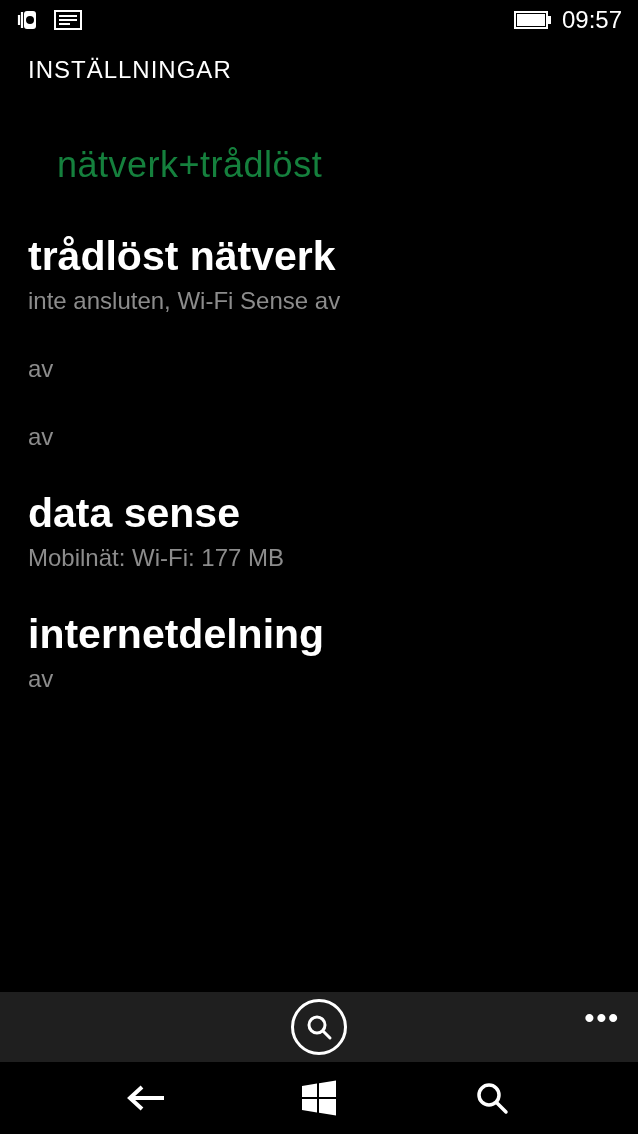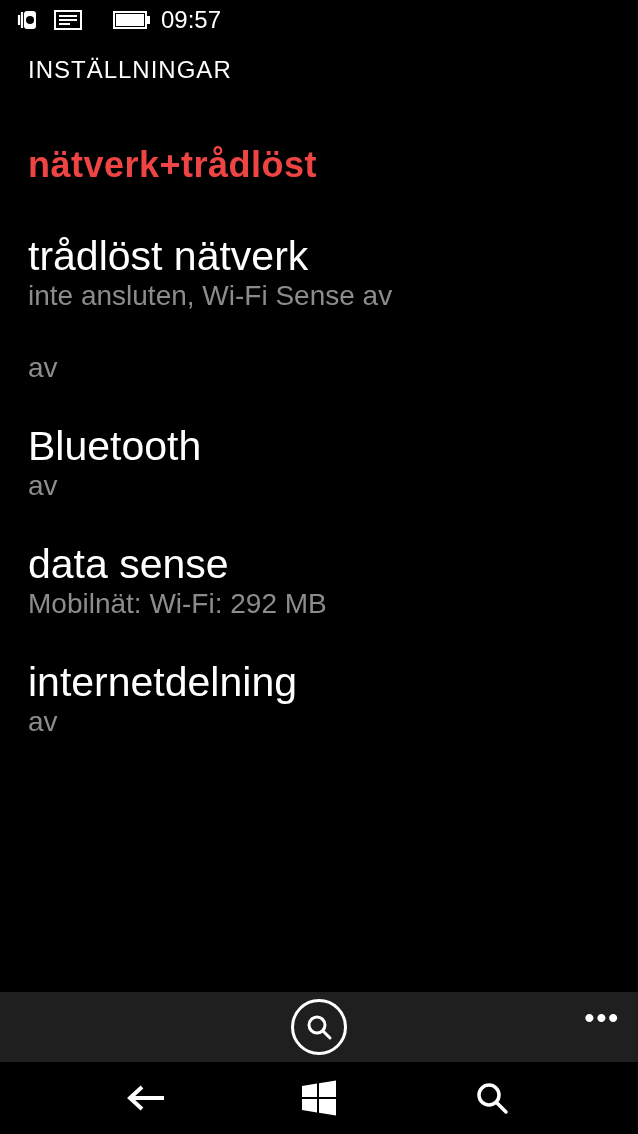--- a/index.html
+++ b/index.html
@@ -15,20 +15,21 @@
       color: #ffffff;
       font-family: "Segoe UI", "Segoe WP", Arial, sans-serif;
       font-weight: 300;
       overflow: hidden;
       position: relative;
     }
     .status-bar {
       height: 40px;
       display: flex;
       align-items: center;
+      justify-content: space-between;
       padding: 8px 16px;
       gap: 31px;
     }
     .status-left {
       display: flex;
       align-items: center;
       gap: 12px;
     }
     .status-right {
       display: flex;
@@ -45,41 +46,42 @@
     .header-title {
       font-size: 24px;
       font-weight: 400;
       letter-spacing: 1px;
     }
     .pivot {
       padding: 60px 28px 0 28px;
     }
     .pivot-title {
       font-size: 36px;
-      font-weight: 700;
-      color: #ef4444;
+      font-weight: 400;
+      color: #15803d;
       letter-spacing: 0.5px;
+      margin-left: 29px;
     }
     .list {
       padding: 48px 28px 0 28px;
     }
     .list-item {
       margin-bottom: 40px;
     }
     .item-title {
       font-size: 41px;
-      font-weight: 400;
+      font-weight: 700;
       line-height: 1.1;
       color: #ffffff;
     }
     .item-subtitle {
-      font-size: 28px;
+      font-size: 24px;
       font-weight: 300;
       color: #8c8c8c;
-      margin-top: 1px;
+      margin-top: 8px;
     }
     .app-bar {
       position: absolute;
       left: 0;
       right: 0;
       bottom: 72px;
       height: 70px;
       background: #1f1f1f;
       display: flex;
       align-items: center;
@@ -167,26 +169,25 @@
 
 <div class="list">
   <div class="list-item">
     <div class="item-title">trådlöst nätverk</div>
     <div class="item-subtitle">inte ansluten, Wi-Fi Sense av</div>
   </div>
   <div class="list-item">
     <div class="item-subtitle">av</div>
   </div>
   <div class="list-item">
-    <div class="item-title">Bluetooth</div>
     <div class="item-subtitle">av</div>
   </div>
   <div class="list-item">
     <div class="item-title">data sense</div>
-    <div class="item-subtitle">Mobilnät:  Wi-Fi: 292 MB</div>
+    <div class="item-subtitle">Mobilnät:  Wi-Fi: 177 MB</div>
   </div>
   <div class="list-item">
     <div class="item-title">internetdelning</div>
     <div class="item-subtitle">av</div>
   </div>
 </div>
 
 <div class="app-bar">
   <div class="app-bar-button">
     <span>

